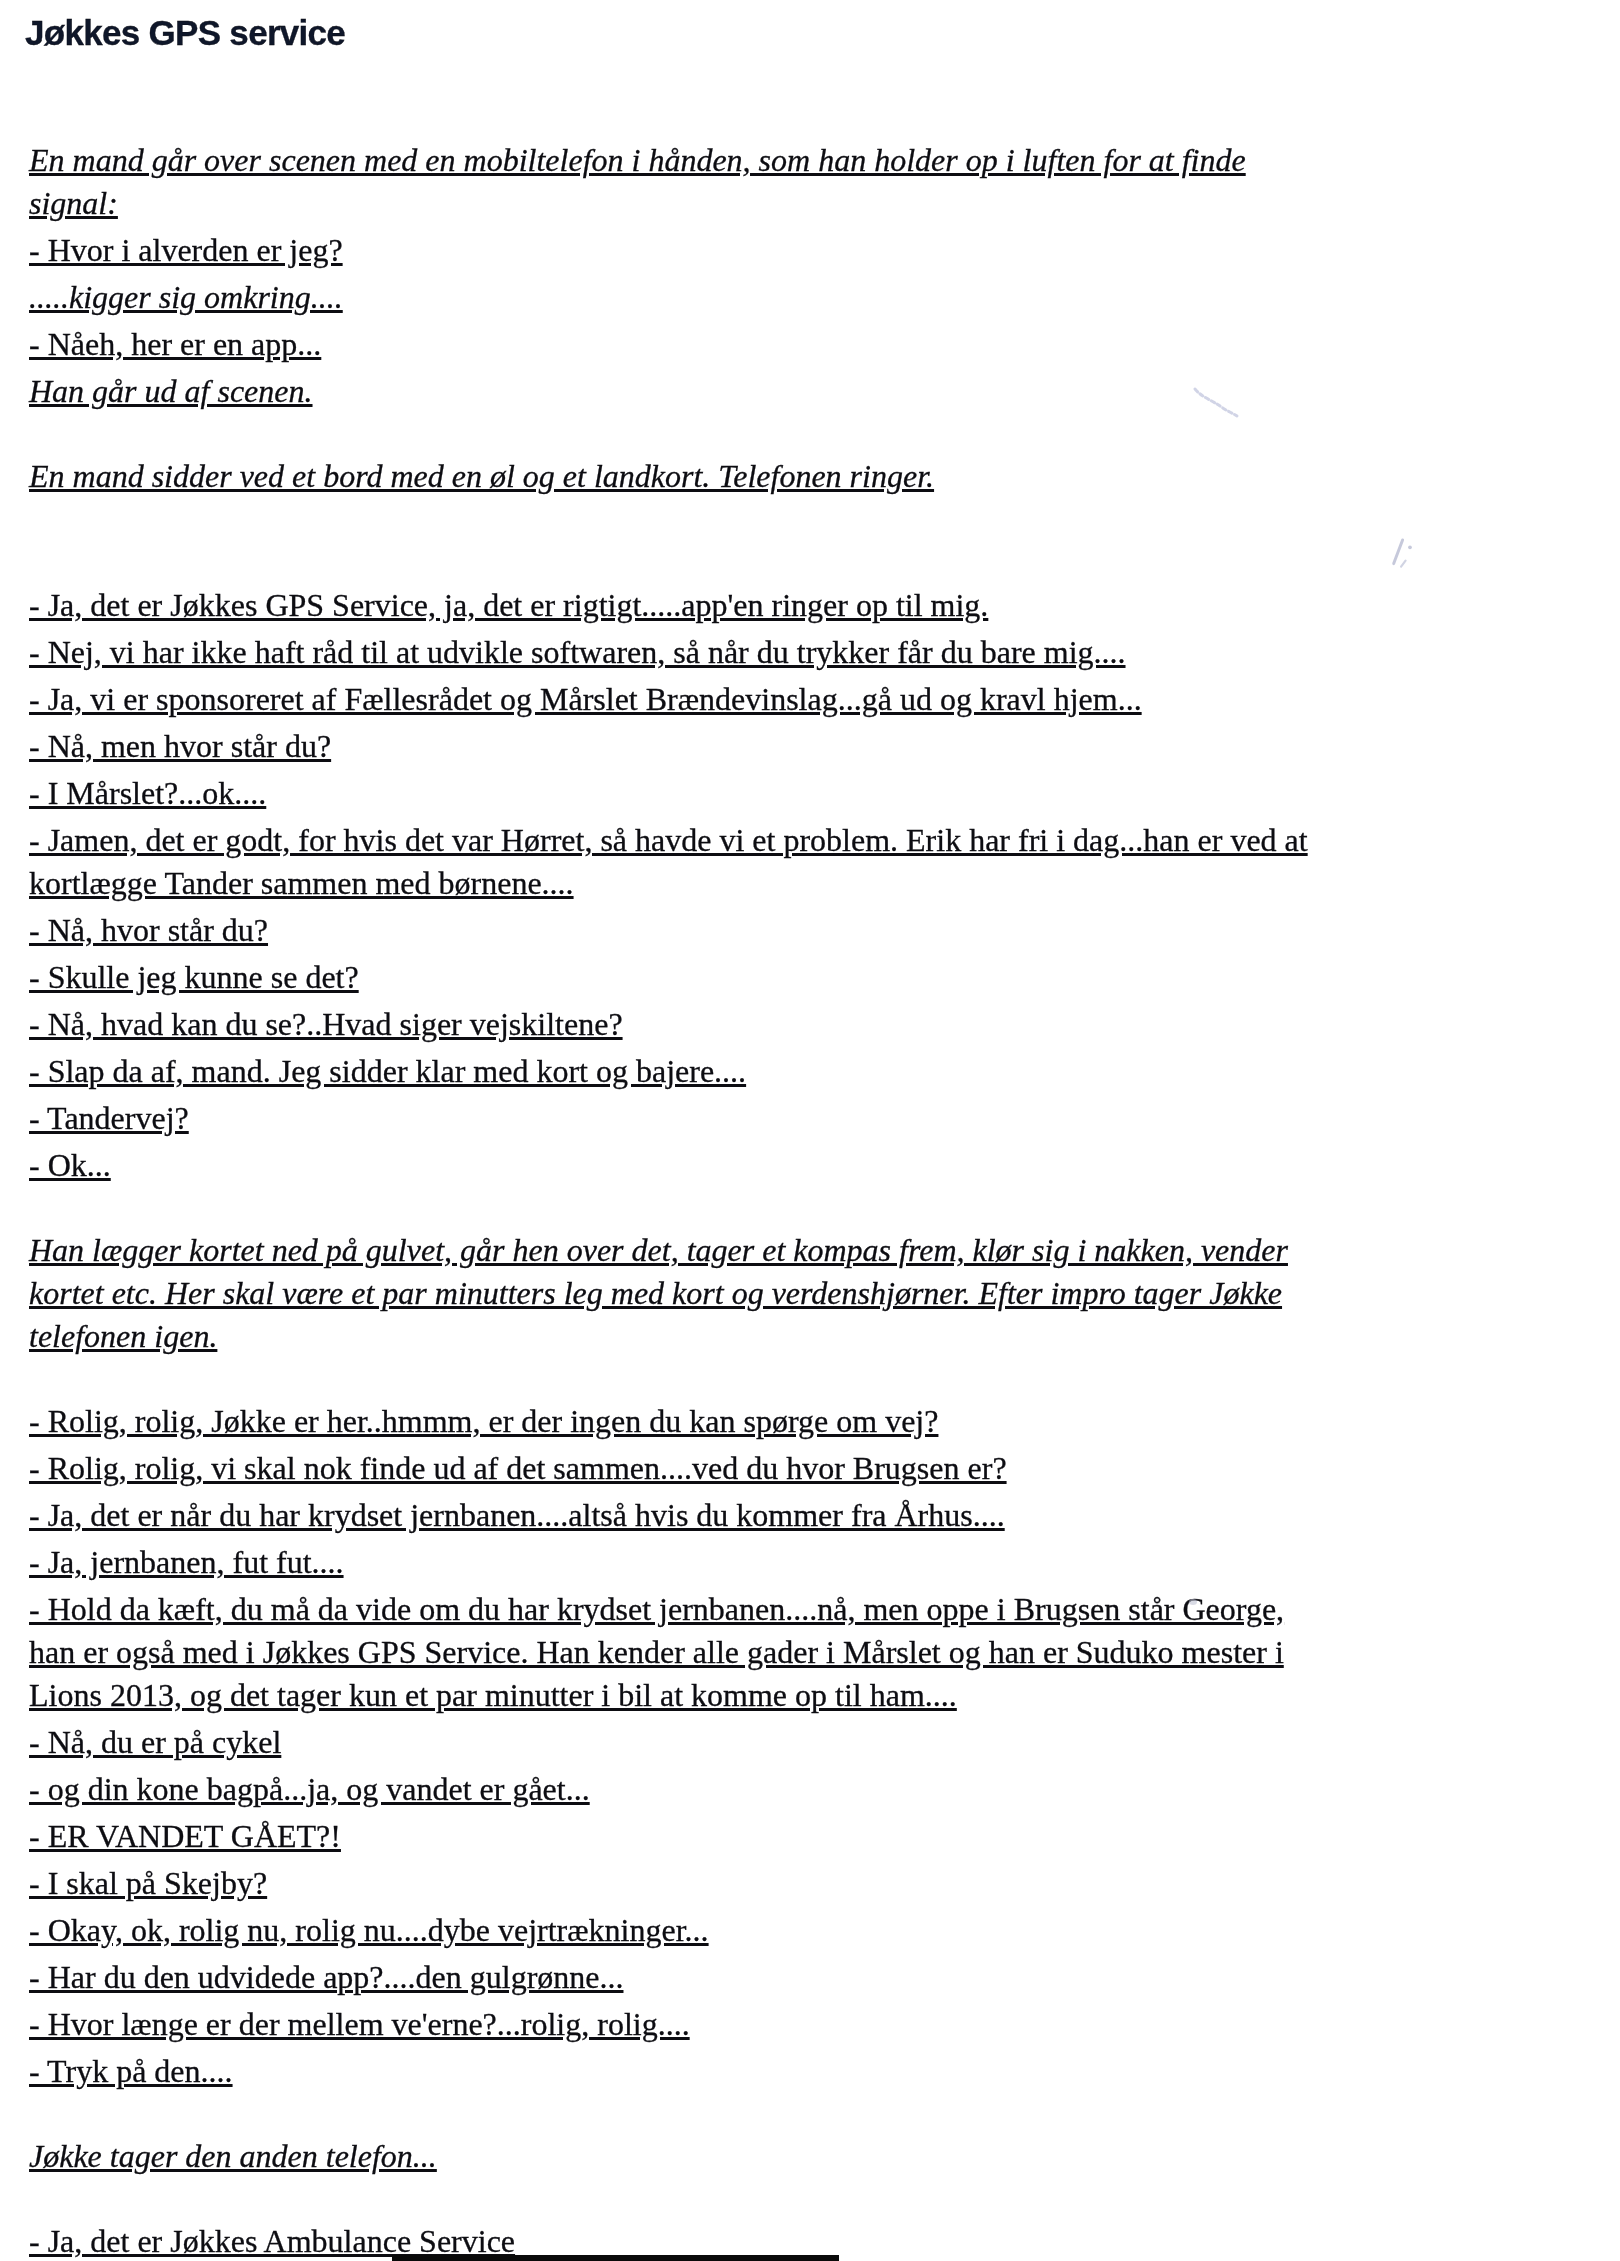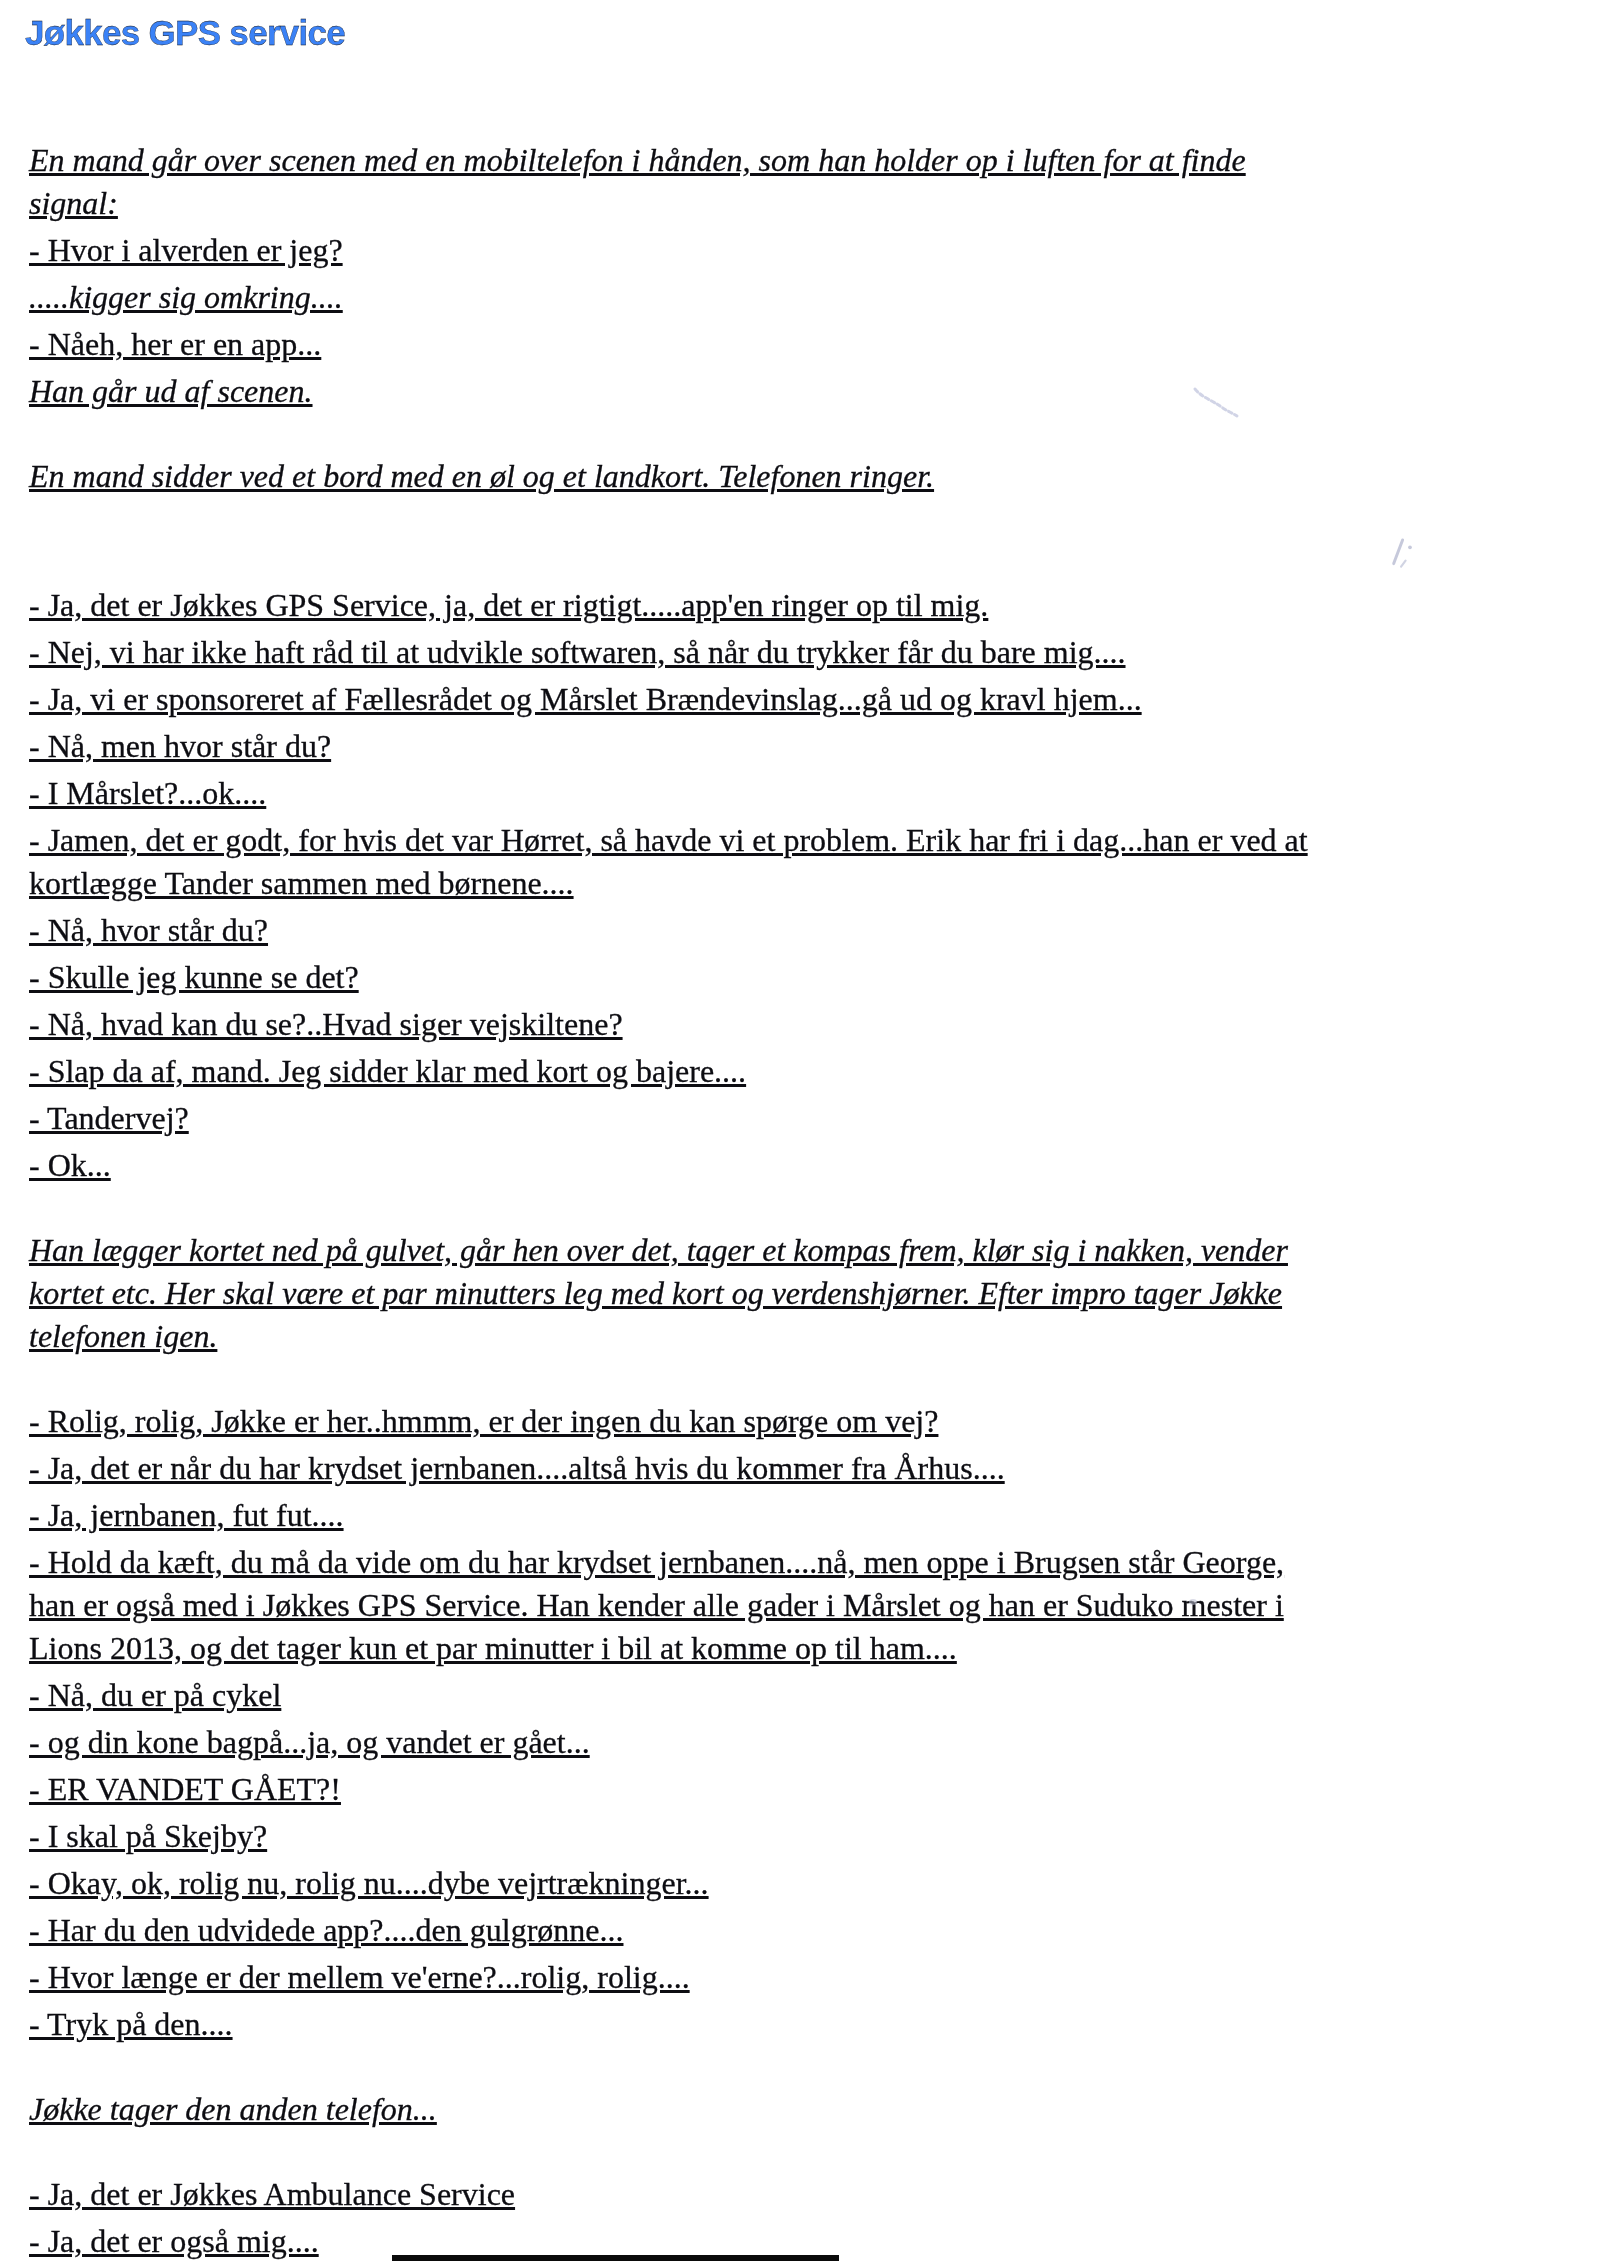--- a/index.html
+++ b/index.html
@@ -14,21 +14,21 @@
   .page {
     position: absolute; inset: 0;
     padding: 13.4px 52px 0 25px;
     box-sizing: border-box;
   }
   .doc-title {
     font-family: "Liberation Sans", sans-serif;
     font-weight: bold;
     font-size: 35px;
     letter-spacing: -0.7px;
-    color: #3b82f6;
+    color: #0f172a;
     margin: 0 0 86px 0;
     -webkit-text-stroke: 0.3px #0a0a0e;
   }
   .para {
     margin: 4px;
     font-size: 32px;
     line-height: 43px;
     max-width: 1533px;
     white-space: pre-line;
     text-decoration: underline;
@@ -73,20 +73,21 @@
   <p class="para">- Nå, hvor står du?</p>
   <p class="para">- Skulle jeg kunne se det?</p>
   <p class="para">- Nå, hvad kan du se?..Hvad siger vejskiltene?</p>
   <p class="para">- Slap da af, mand. Jeg sidder klar med kort og bajere....</p>
   <p class="para">- Tandervej?</p>
   <p class="para">- Ok...</p>
   <p class="para stage gap1">Han lægger kortet ned på gulvet, går hen over det, tager et kompas frem, klør sig i nakken, vender
 kortet etc. Her skal være et par minutters leg med kort og verdenshjørner. Efter impro tager Jøkke
 telefonen igen.</p>
   <p class="para gap1">- Rolig, rolig, Jøkke er her..hmmm, er der ingen du kan spørge om vej?</p>
+  <p class="para">- Rolig, rolig, vi skal nok finde ud af det sammen....ved du hvor Brugsen er?</p>
   <p class="para">- Ja, det er når du har krydset jernbanen....altså hvis du kommer fra Århus....</p>
   <p class="para">- Ja, jernbanen, fut fut....</p>
   <p class="para">- Hold da kæft, du må da vide om du har krydset jernbanen....nå, men oppe i Brugsen står George,
 han er også med i Jøkkes GPS Service. Han kender alle gader i Mårslet og han er Suduko mester i
 Lions 2013, og det tager kun et par minutter i bil at komme op til ham....</p>
   <p class="para">- Nå, du er på cykel</p>
   <p class="para">- og din kone bagpå...ja, og vandet er gået...</p>
   <p class="para">- ER VANDET GÅET?!</p>
   <p class="para">- I skal på Skejby?</p>
   <p class="para">- Okay, ok, rolig nu, rolig nu....dybe vejrtrækninger...</p>

